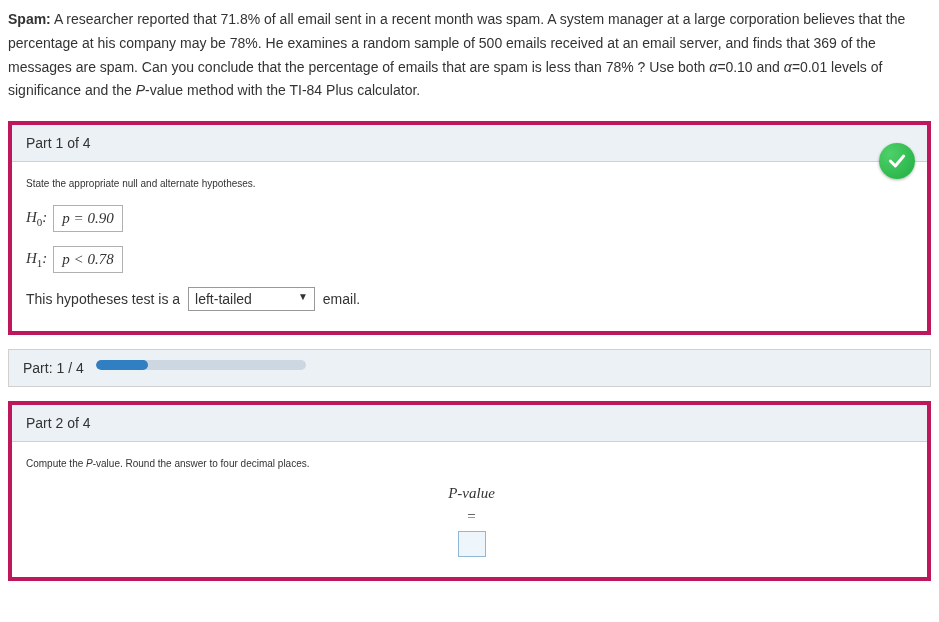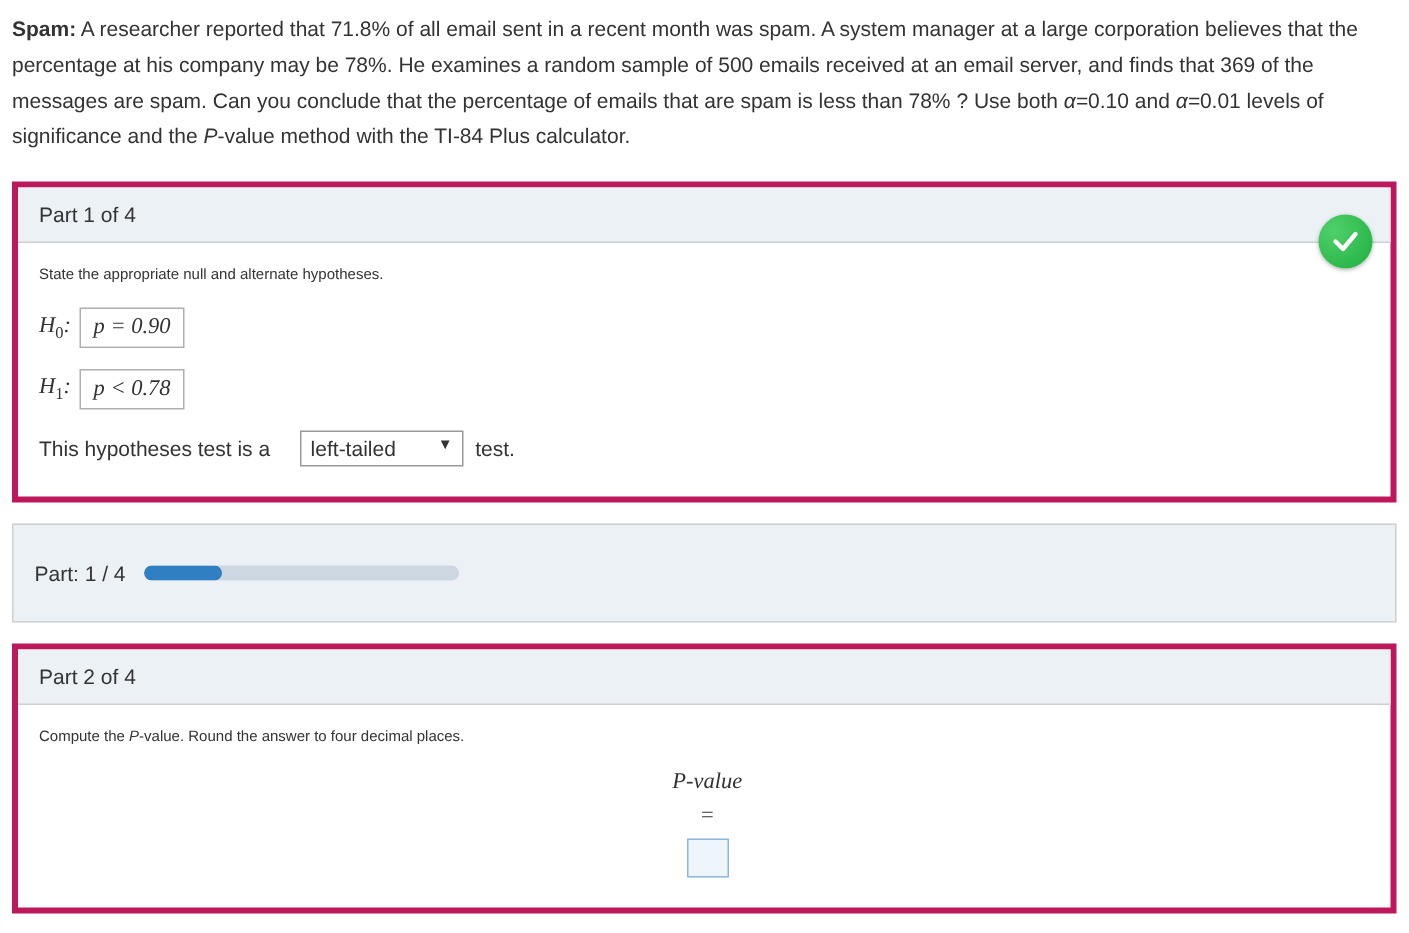--- a/index.html
+++ b/index.html
@@ -74,36 +74,34 @@
       gap: 8px;
       font-size: 14px;
       margin-top: 6px;
     }
     .select-box {
       border: 1px solid #999;
       padding: 3px 6px;
       background: #fff;
       display: flex;
       align-items: flex-start;
-      gap: 28px;
+      gap: 46px;
       font-size: 14px;
       cursor: pointer;
-      margin-left: 12px;
     }
     .select-box .tri {
       font-size: 10px;
       color: #333;
     }
     .progress-card {
       border: 1px solid #d0d0d0;
       background: #ecf1f6;
-      padding: 24px 14px;
+      padding: 10px 14px;
       margin-bottom: 14px;
       display: flex;
-      align-items: center;
       gap: 12px;
       font-size: 14px;
     }
     .progress-track {
       width: 210px;
       height: 10px;
       background: #cdd7e1;
       border-radius: 5px;
       overflow: hidden;
     }
@@ -168,21 +166,21 @@
       <span class="hyp-label"><span>H</span><sub>1</sub>:</span>
       <span class="answer-box">p &lt; 0.78</span>
     </div>
 
     <div class="sentence-row">
       <span>This hypotheses test is a</span>
       <div class="select-box">
         <span>left-tailed</span>
         <span class="tri">▼</span>
       </div>
-      <span>test.</span>
+      <span>email.</span>
     </div>
   </div>
 </div>
 
 <div class="progress-card">
   <span>Part: 1 / 4</span>
   <div class="progress-track">
     <div class="progress-fill"></div>
   </div>
 </div>

